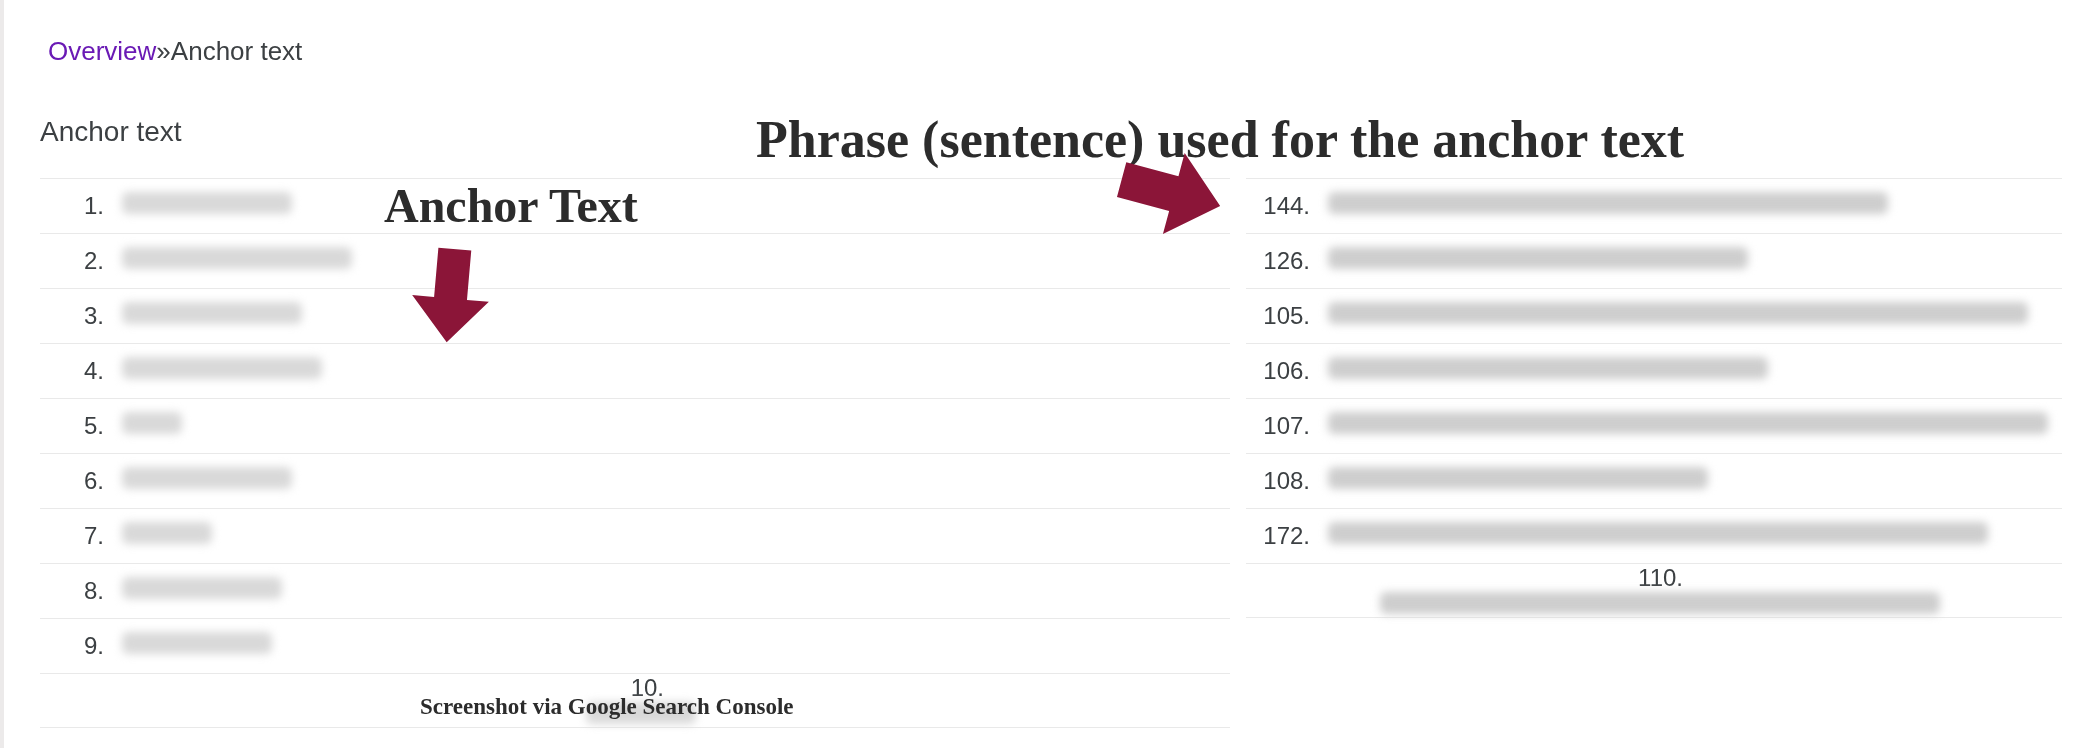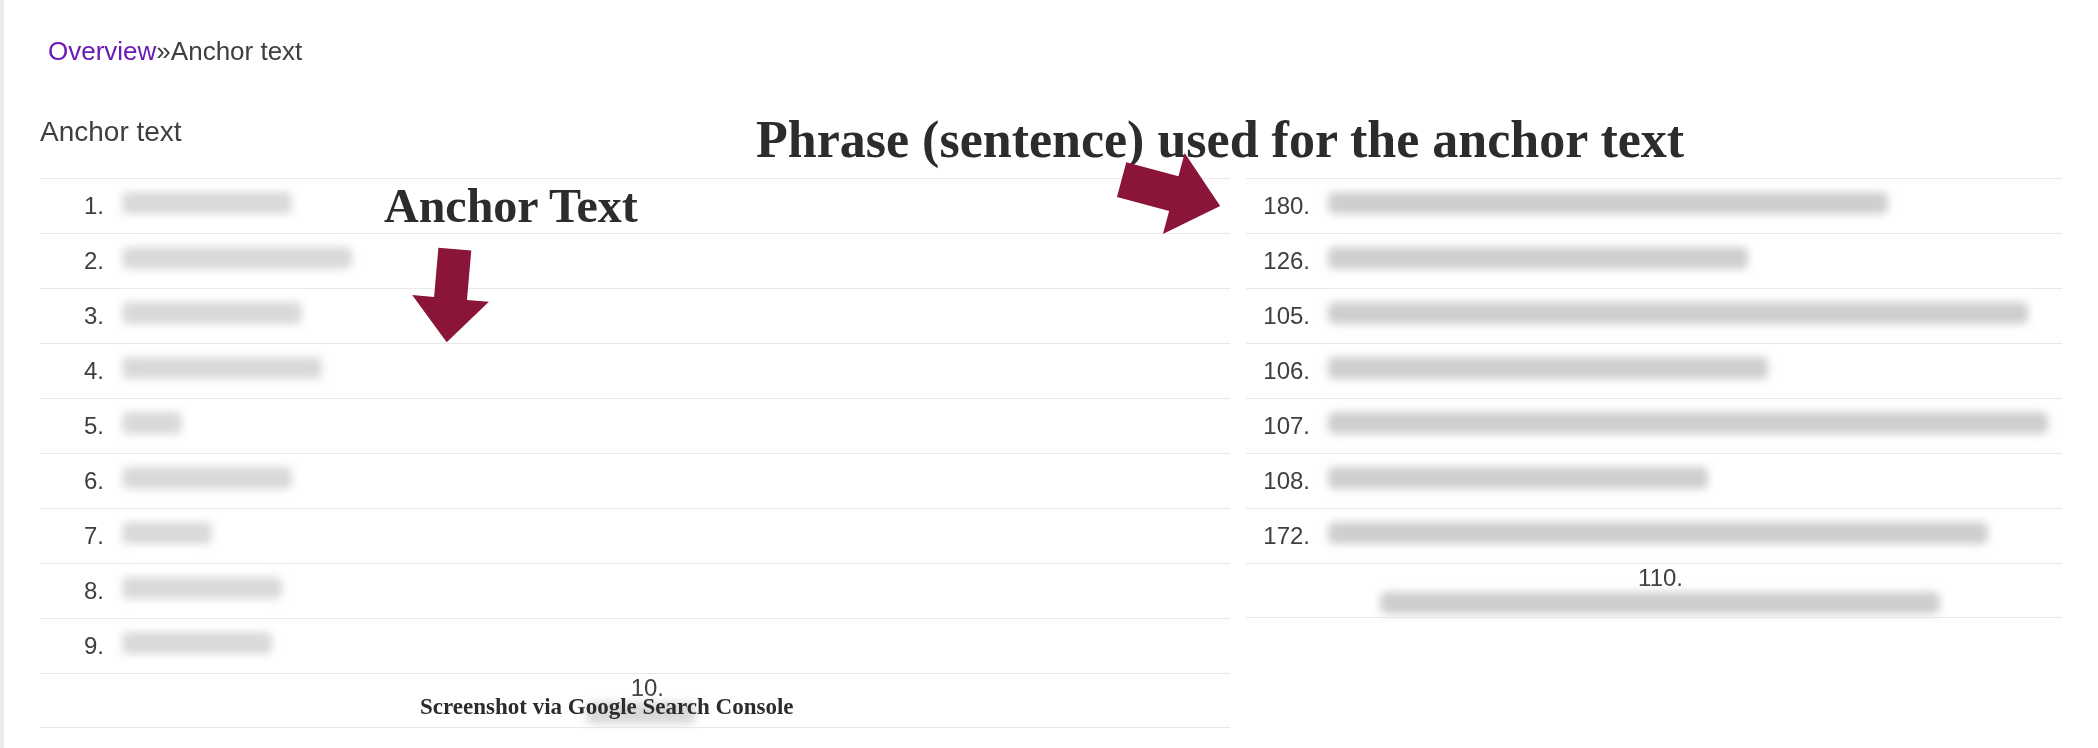--- a/index.html
+++ b/index.html
@@ -92,21 +92,21 @@
         <span class="txt"><span class="blur" style="width: 150px;"></span></span>
       </div>
       <div class="row">
         <span class="num">10.</span>
         <span class="txt"><span class="blur" style="width: 110px;"></span></span>
       </div>
     </div>
 
 <div class="col col-right" id="col-right">
       <div class="row">
-        <span class="num">180.</span>
+        <span class="num">144.</span>
         <span class="txt"><span class="blur" style="width: 560px;"></span></span>
       </div>
       <div class="row">
         <span class="num">126.</span>
         <span class="txt"><span class="blur" style="width: 420px;"></span></span>
       </div>
       <div class="row">
         <span class="num">105.</span>
         <span class="txt"><span class="blur" style="width: 700px;"></span></span>
       </div>

